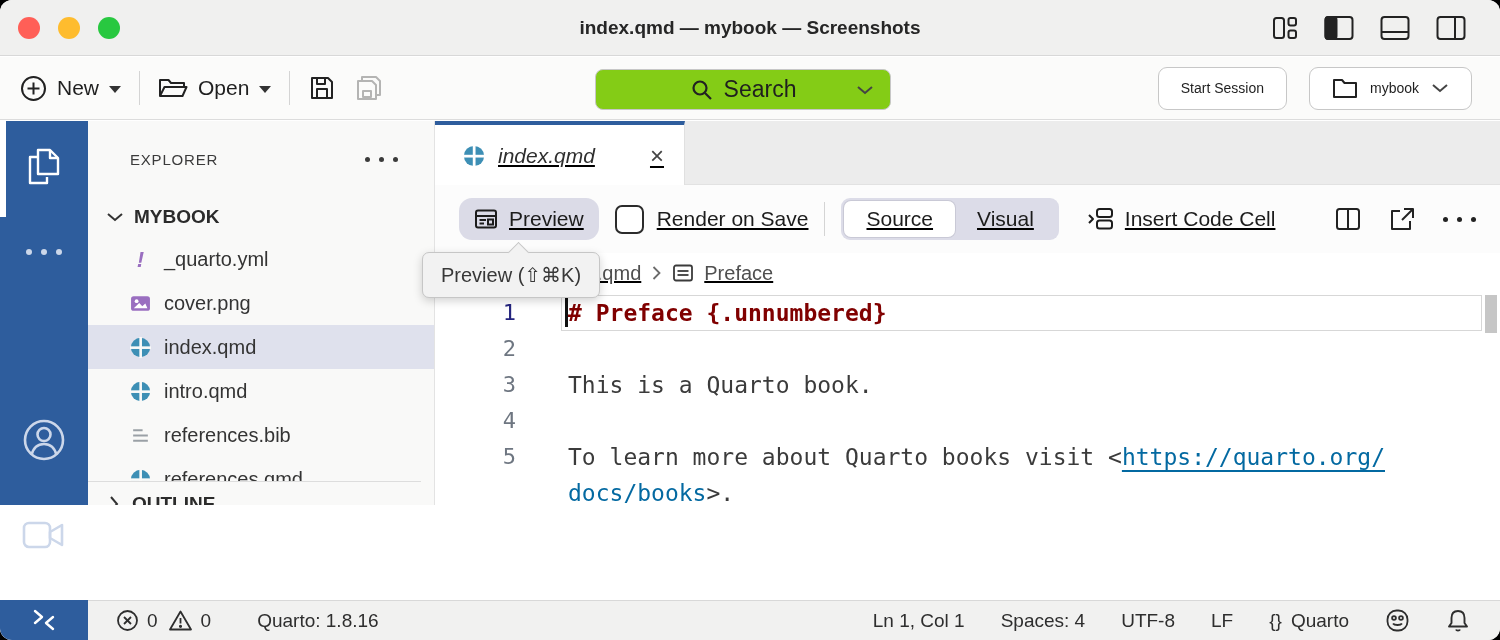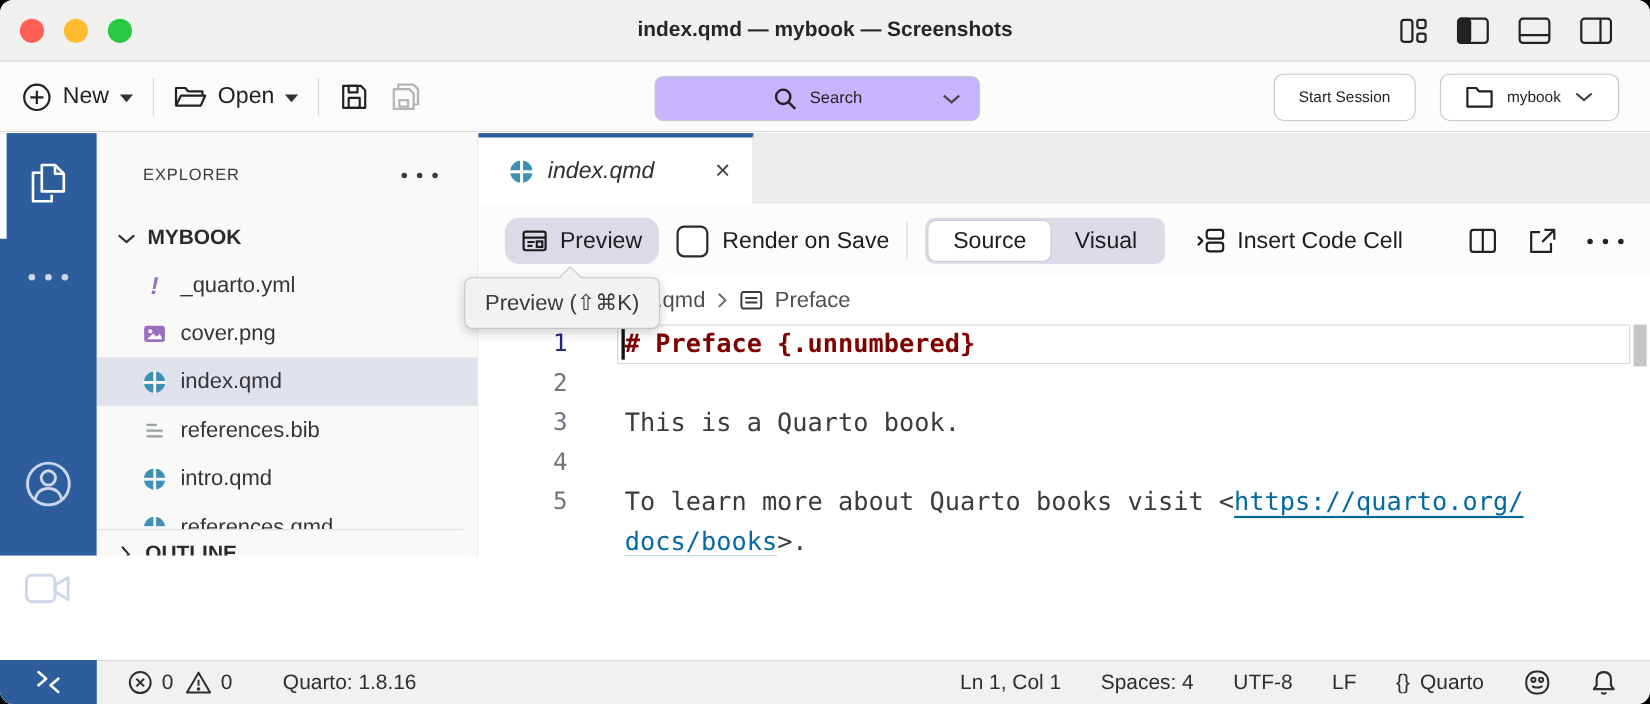--- a/index.html
+++ b/index.html
@@ -34,34 +34,34 @@
     background:#fbfbfa; border-bottom:1px solid #dcdcdc;
     display:flex; align-items:center;
   }
   .tool-left { display:flex; align-items:center; gap:18px; padding-left:20px; }
   .tool-btn { display:flex; align-items:center; gap:10px; font-size:21px; color:#1f1f1f; cursor:default; }
   .caret-down { width:0; height:0; border-left:6px solid transparent; border-right:6px solid transparent; border-top:7px solid #333; margin-top:3px; }
   .vsep { width:1px; height:34px; background:#d4d4d4; }
   .save-dim { opacity:.32; }
   .searchbox {
     position:absolute; left:595px; top:12px; width:296px; height:41px;
-    border:1px solid #c7c7c7; border-radius:8px; background:#c4b5fd;
+    border:1px solid #c7c7c7; border-radius:8px; background:#84cc16;
     display:flex; align-items:center; justify-content:center; gap:10px;
-    font-size:15px; color:#1f1f1f;
+    font-size:23px; color:#1f1f1f;
   }
   .searchbox .chev { position:absolute; right:16px; }
   .tool-right { position:absolute; right:28px; display:flex; gap:22px; align-items:center; }
   .pill-btn {
     height:43px; border:1px solid #c7c7c7; border-radius:9px; background:#fff;
     display:flex; align-items:center; gap:12px; padding:0 22px;
     font-size:14px; color:#1f1f1f;
   }
 
   
-  .main { position:absolute; left:0; top:121px; width:1500px; height:384px; display:flex; }
+  .main { position:absolute; left:0; top:121px; width:1500px; height:384px; display:flex;text-decoration:underline; }
 
   
   .activitybar { width:88px; background:#2e5d9d; position:relative; flex:none; }
   .act-indicator { position:absolute; left:0; top:0; width:6px; height:96px; background:#fff; }
   .act-item { position:absolute; left:0; width:88px; display:flex; justify-content:center; }
   .act-files { top:24px; }
   .act-ellipsis { top:128px; }
   .act-account { top:296px; }
   .act-camera { top:398px; }
   .dots { display:flex; gap:9px; align-items:center; }
@@ -342,37 +342,37 @@
             <svg width="21" height="21" viewBox="0 0 20 20">
               <circle cx="10" cy="10" r="9.2" fill="#3d8fb5"></circle>
               <rect x="8.9" y="0" width="2.5" height="20" fill="#f9f9f8"></rect>
               <rect x="0" y="8.9" width="20" height="2.5" fill="#f9f9f8"></rect>
             </svg>
           </span>
           <span>index.qmd</span>
         </div>
         <div class="frow">
           <span class="ficon">
+            <svg width="21" height="21" viewBox="0 0 20 20">
+              <circle cx="10" cy="10" r="9.2" fill="#3d8fb5"></circle>
+              <rect x="8.9" y="0" width="2.5" height="20" fill="#f9f9f8"></rect>
+              <rect x="0" y="8.9" width="20" height="2.5" fill="#f9f9f8"></rect>
+            </svg>
+          </span>
+          <span>intro.qmd</span>
+        </div>
+        <div class="frow">
+          <span class="ficon">
             <svg width="21" height="21" viewBox="0 0 20 20" fill="none" stroke="#9aa0a6" stroke-width="1.9">
               <line x1="3" y1="5" x2="12" y2="5"></line>
               <line x1="3" y1="10" x2="17" y2="10"></line>
               <line x1="3" y1="15" x2="17" y2="15"></line>
             </svg>
           </span>
           <span>references.bib</span>
-        </div>
-        <div class="frow">
-          <span class="ficon">
-            <svg width="21" height="21" viewBox="0 0 20 20">
-              <circle cx="10" cy="10" r="9.2" fill="#3d8fb5"></circle>
-              <rect x="8.9" y="0" width="2.5" height="20" fill="#f9f9f8"></rect>
-              <rect x="0" y="8.9" width="20" height="2.5" fill="#f9f9f8"></rect>
-            </svg>
-          </span>
-          <span>intro.qmd</span>
         </div>
         <div class="frow">
           <span class="ficon">
             <svg width="21" height="21" viewBox="0 0 20 20">
               <circle cx="10" cy="10" r="9.2" fill="#3d8fb5"></circle>
               <rect x="8.9" y="0" width="2.5" height="20" fill="#f9f9f8"></rect>
               <rect x="0" y="8.9" width="20" height="2.5" fill="#f9f9f8"></rect>
             </svg>
           </span>
           <span>references.qmd</span>

